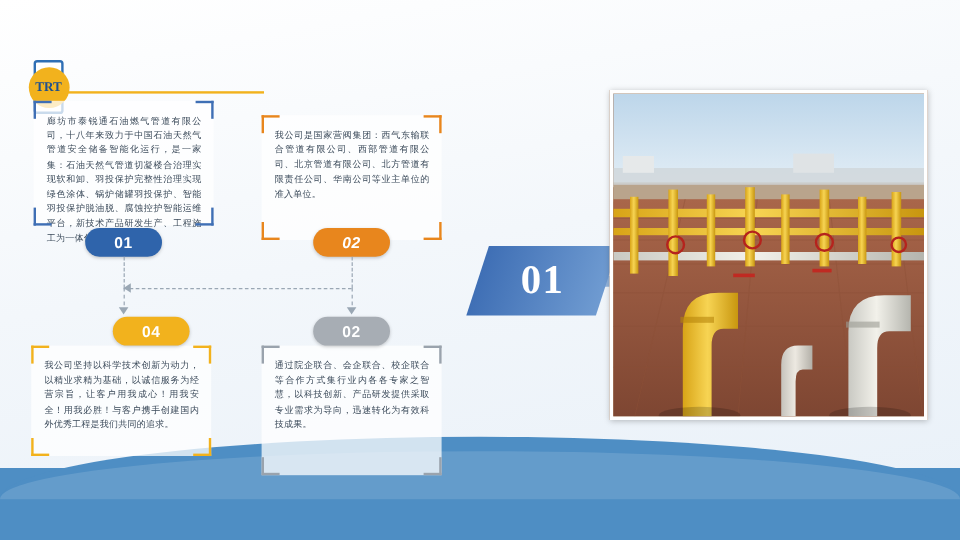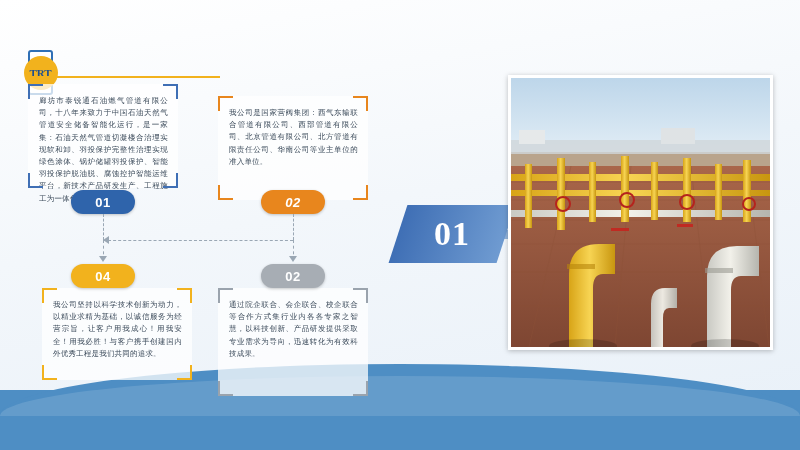--- a/index.html
+++ b/index.html
@@ -140,21 +140,21 @@
     font-weight: bold;
     display: flex;
     align-items: center;
     justify-content: center;
     letter-spacing: 0.5px;
     box-shadow: 0 1px 3px rgba(0,0,0,0.22);
   }
   .pill.blue { background: #2f64ab; }
   .pill.orange { background: #e8861d; font-style: italic; }
   .pill.gray { background: #a7adb4; }
-  .pill.yellow { background: #f2b21d; }
+  .pill.yellow { background: #f2b21d; margin-left: 23px; }
 
   
   .dash-h {
     position: absolute;
     border-top: 1px dashed #9aa7b4;
     height: 0;
   }
   .dash-v {
     position: absolute;
     border-left: 1px dashed #9aa7b4;
@@ -246,21 +246,21 @@
 
   <div class="card c-orange" style="left:218px; top:96px; height:104px;">
     <span class="br tl"></span>
     <span class="br tr"></span>
     <span class="br bl"></span>
     <span class="br br2"></span>
     <div class="txt">我公司是国家营阀集团：西气东输联合管道有限公司、西部管道有限公司、北京管道有限公司、北方管道有限责任公司、华南公司等业主单位的准入单位。</div>
   </div>
   <div class="pill orange" style="left:261px; top:190px;">02</div>
 
-  <div class="card c-yellow" style="left:42px; top:288px; height:92px;">
+  <div class="card c-yellow" style="left:26px; top:288px; height:92px;">
     <span class="br tl"></span>
     <span class="br tr"></span>
     <span class="br bl"></span>
     <span class="br br2"></span>
     <div class="txt">我公司坚持以科学技术创新为动力，以精业求精为基础，以诚信服务为经营宗旨，让客户用我成心！用我安全！用我必胜！与客户携手创建国内外优秀工程是我们共同的追求。</div>
   </div>
   <div class="pill yellow" style="left:71px; top:264px;">04</div>
 
   <div class="card c-gray" style="left:218px; top:288px; height:108px;">
     <span class="br tl"></span>

